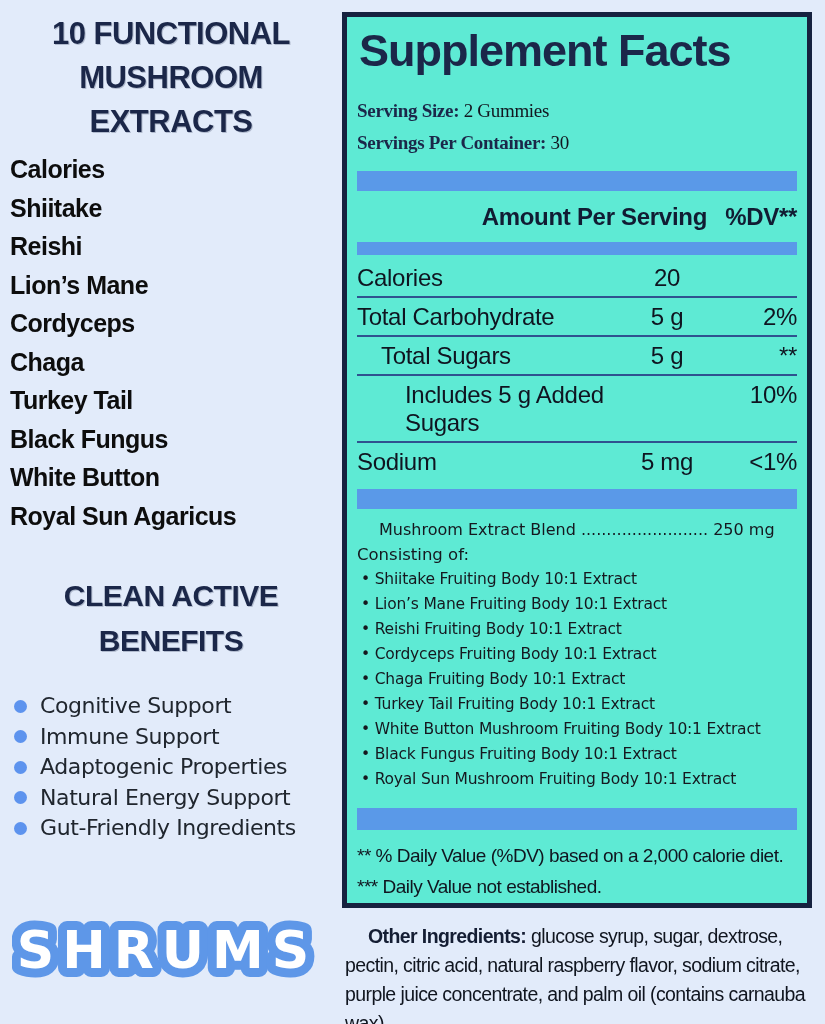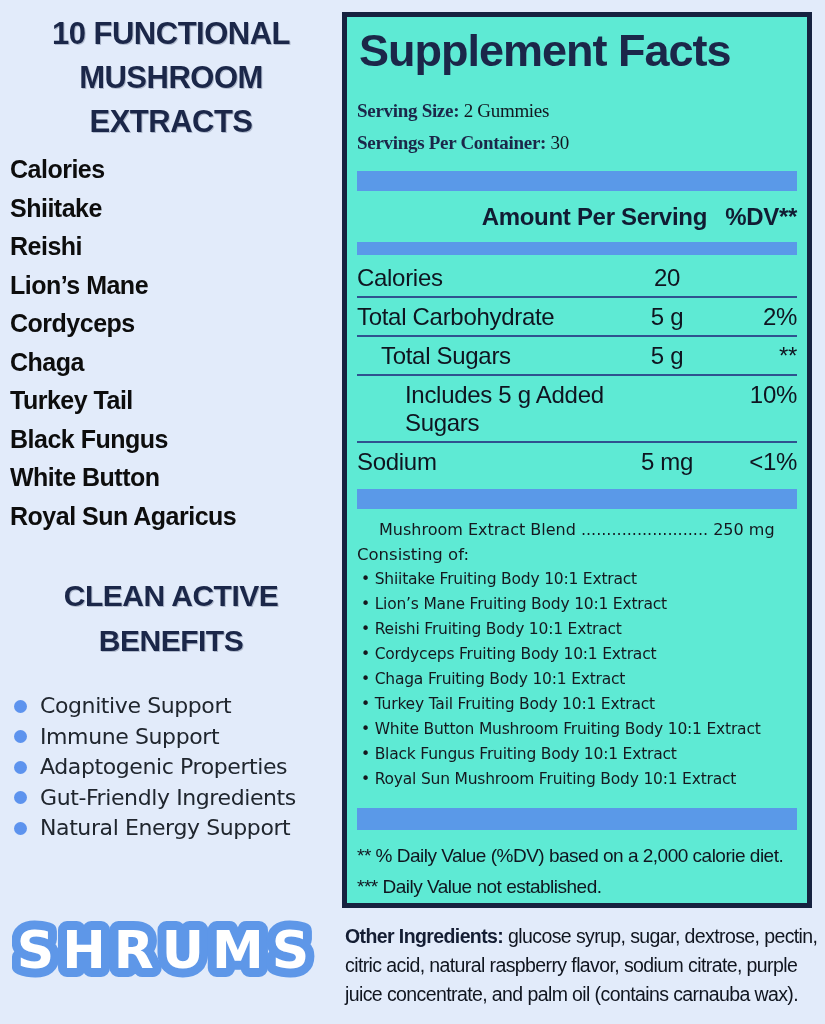--- a/index.html
+++ b/index.html
@@ -70,21 +70,21 @@
   .blend-list li::before{content:"• ";}
   .footnotes div{
     font-size:19px;color:#10151f;line-height:31px;letter-spacing:-0.5px;white-space:nowrap;
   }
 
   
   .other{
     position:absolute;left:345px;top:922px;width:474px;
     font-size:19.5px;line-height:29px;color:#10151f;letter-spacing:-0.6px;
   }
-  .other b{color:#141d33;}
+  .other b{color:#141d33;margin-left:23px;}
 </style>
 </head>
 <body>
 
 <div class="page">
 
   <div class="left-col">
     <h1 class="extracts-heading">10 FUNCTIONAL MUSHROOM EXTRACTS</h1>
 
     <ul class="extracts-list">
@@ -123,26 +123,26 @@
   </li>
 
 
   <li>
     <span class="dot"></span>
     <span>Adaptogenic Properties</span>
   </li>
 
   <li>
     <span class="dot"></span>
+    <span>Natural Energy Support</span>
+  </li>
+
+  <li>
+    <span class="dot"></span>
     <span>Gut-Friendly Ingredients</span>
-  </li>
-
-  <li>
-    <span class="dot"></span>
-    <span>Natural Energy Support</span>
   </li>
 </ul>
 
     <div class="logo-wrap">
       <svg width="310" height="110" viewBox="0 0 310 110">
         <text x="155" y="72" text-anchor="middle" font-family="DejaVu Sans, sans-serif" font-size="52" font-weight="bold" letter-spacing="8" fill="#5e97e8" stroke="#5e97e8" stroke-width="18" stroke-linejoin="round" stroke-linecap="round">SHRUMS</text>
         <text x="155" y="72" text-anchor="middle" font-family="DejaVu Sans, sans-serif" font-size="52" font-weight="bold" letter-spacing="8" fill="#ffffff">SHRUMS</text>
       </svg>
     </div>
   </div>

